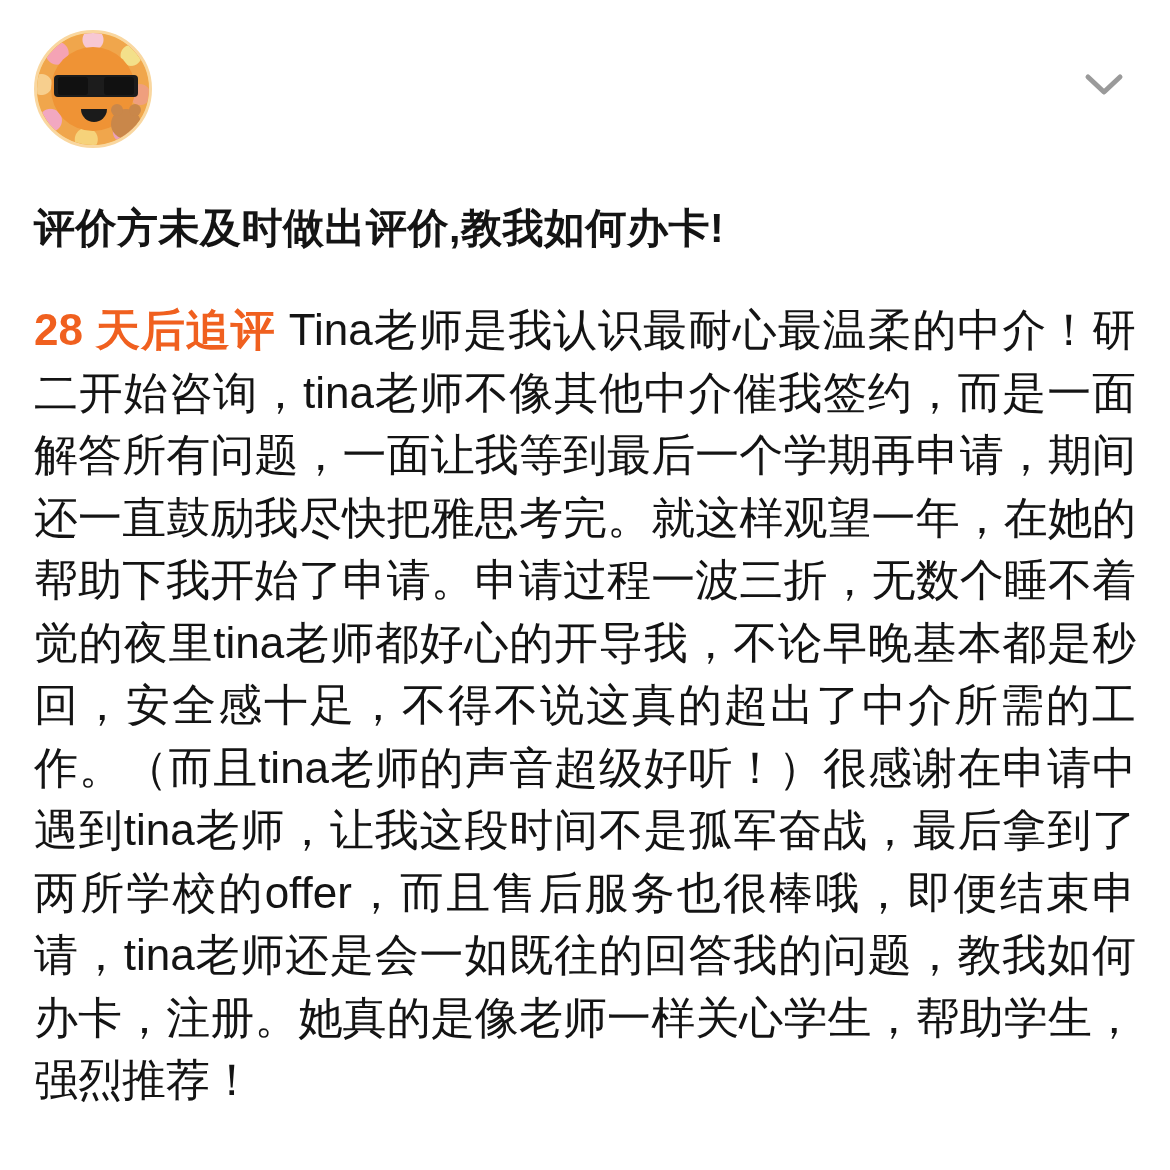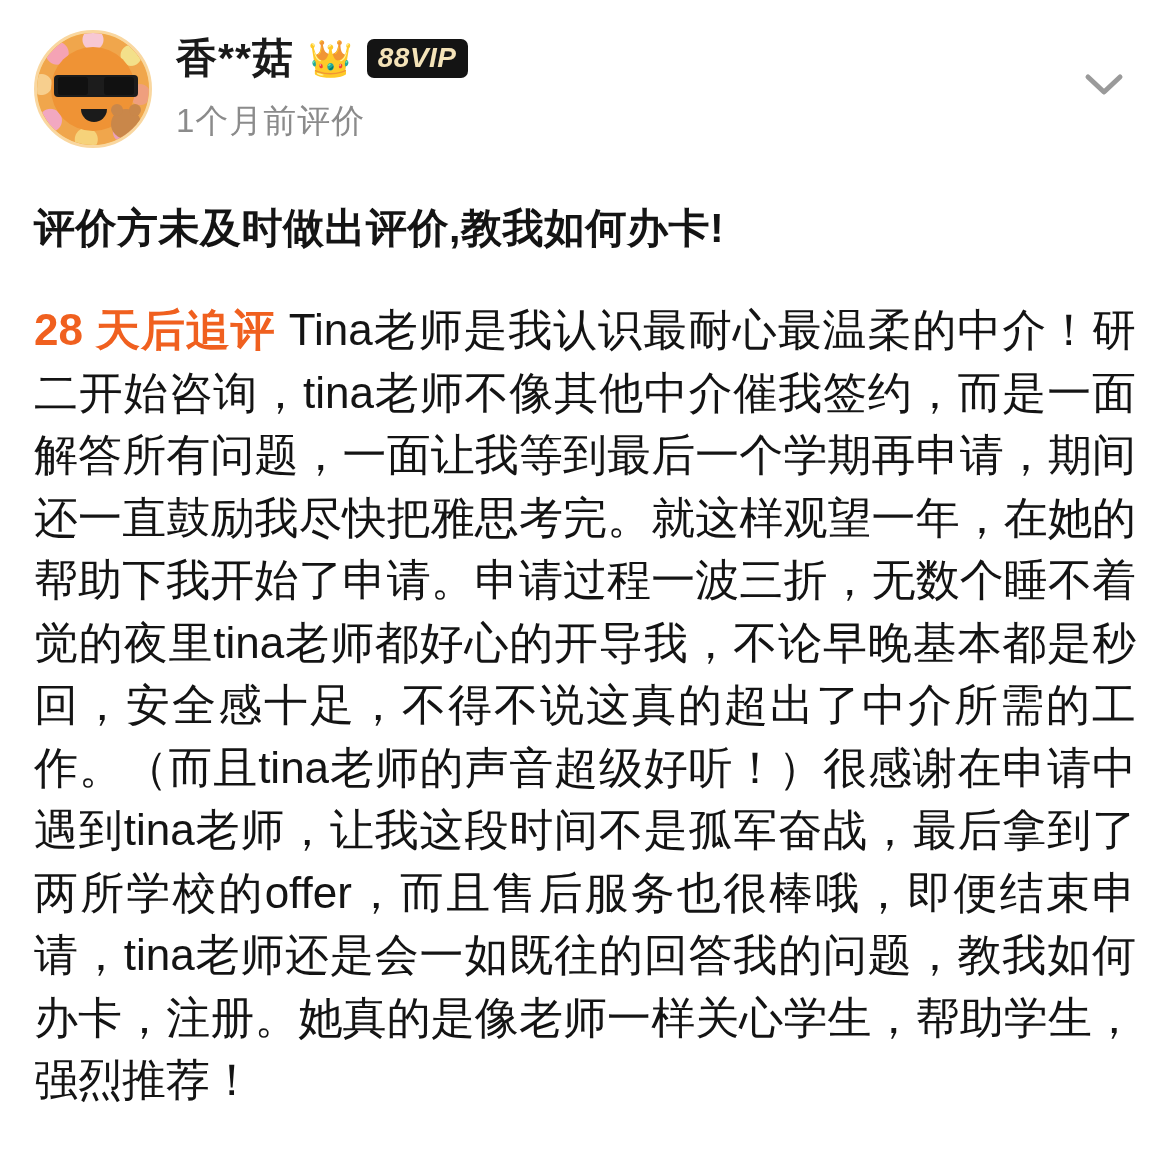--- a/index.html
+++ b/index.html
@@ -205,28 +205,20 @@
   <div class="header">
 
     <div class="avatar">
       <div class="ring"></div>
       <div class="face"></div>
       <div class="glasses"></div>
       <div class="mouth"></div>
       <div class="bear"></div>
     </div>
 
-    <div class="head-text">
-      <div class="name-row">
-        <span class="nickname">香**菇</span>
-        <span class="crown-icon">👑</span>
-        <span class="vip-badge">88VIP</span>
-      </div>
-      <div class="timestamp">1个月前评价</div>
-    </div>
 
     <div class="chevron">
       <svg width="52" height="52" viewBox="0 0 52 52" aria-hidden="true">
         <polyline points="10,19 26,34 42,19" fill="none" stroke="#9a9a9a" stroke-width="5" stroke-linecap="round" stroke-linejoin="round"></polyline>
       </svg>
     </div>
   </div>
 
   <div class="first-line">评价方未及时做出评价,教我如何办卡!</div>
 

